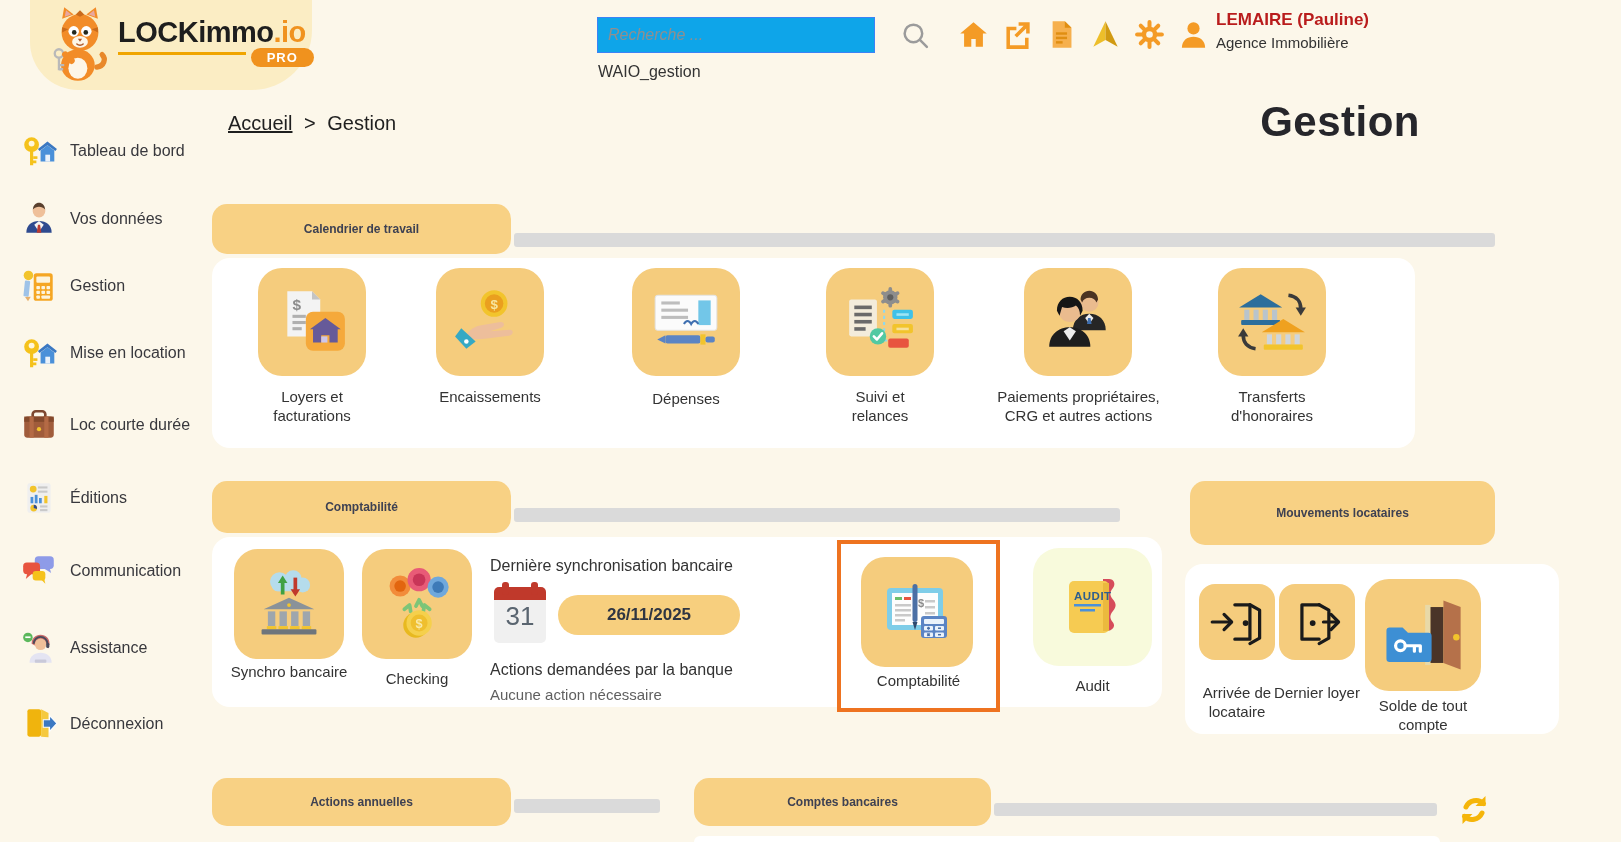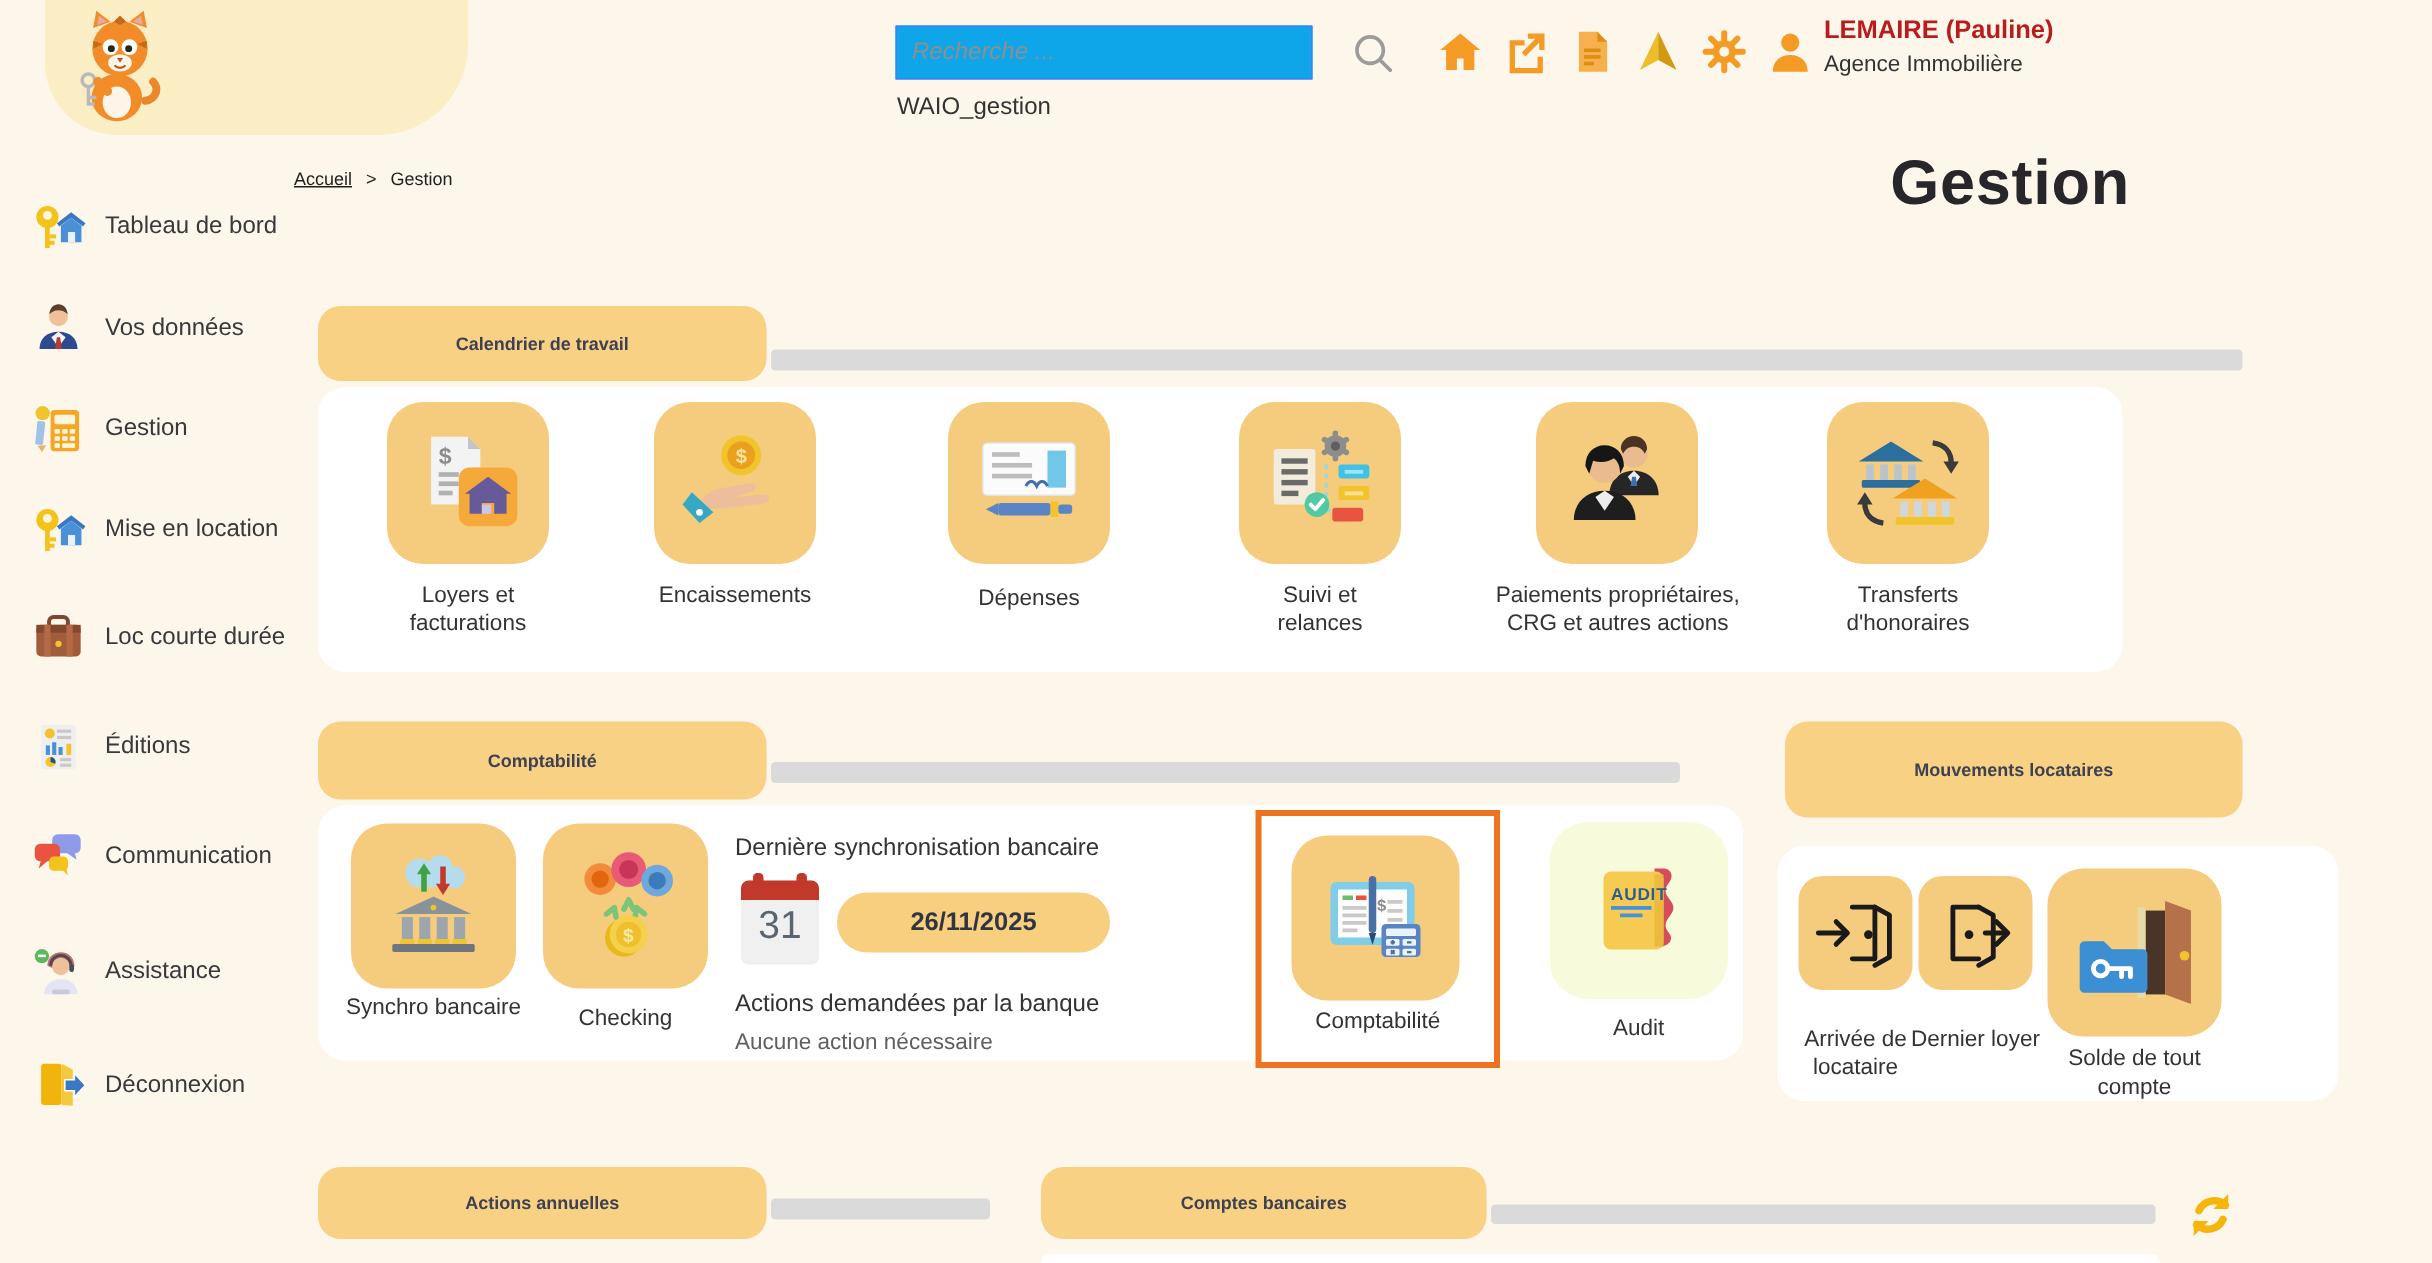--- a/index.html
+++ b/index.html
@@ -23,21 +23,21 @@
   .brand-underline{height:2.5px;background:#F0A500;width:128px;margin-top:3px;}
   .pro-badge{position:absolute;right:-8px;top:32px;background:#F0921E;color:#fff;font-size:13px;
              font-weight:bold;padding:2px 16px;border-radius:11px;letter-spacing:1px;}
   .search{position:absolute;left:597px;top:17px;width:278px;height:36px;border:1px solid #3b82f6;
           background:#0ea5e9;font-size:16px;padding:0 10px;color:#333;box-sizing:border-box;}
   .search::placeholder{color:#8F8F8F;font-style:italic;}
   .hicons{position:absolute;left:958px;top:19px;display:flex;gap:13px;align-items:center;}
   .hicons .hbtn{width:31px;height:31px;cursor:pointer;}
   .user-name{font-size:17px;font-weight:bold;color:#b91c1c;}
   .user-org{font-size:15px;color:#333;margin-top:4px;}
-  .crumb{position:absolute;left:196px;top:112px;font-size:12px;color:#1F1F1F;}
+  .crumb{position:absolute;left:228px;top:112px;font-size:20px;color:#1F1F1F;}
   .crumb a{color:#1F1F1F;text-decoration:underline;cursor:pointer;}
   .page-title{position:absolute;right:201px;top:98px;font-size:42px;font-weight:bold;
               color:#26262B;letter-spacing:0.5px;}
   .hl-box{position:absolute;border:4px solid #EE7320;background:#fff;}
   .date-pill{position:absolute;background:#F7CF7E;border-radius:20px;display:flex;align-items:center;
              justify-content:center;font-size:17px;font-weight:bold;color:#2F3542;cursor:pointer;}
   .cal{position:absolute;width:52px;height:56px;background:#F0F0F0;border-radius:5px;}
   .cal-top{height:13px;background:#C0392B;border-radius:5px 5px 0 0;}
   .cal-tab{position:absolute;top:-5px;width:7px;height:13px;background:#C0392B;border-radius:3px;}
   .cal-day{font-size:26px;color:#5A6570;text-align:center;margin-top:1px;}
@@ -70,20 +70,25 @@
         <circle cx="35.5" cy="27" r="2.2" fill="#23281E"></circle>
       <ellipse cx="30" cy="36" rx="7.5" ry="5.5" fill="#FDF6E8"></ellipse>
       <path d="M28 33h4l-2 2.8z" fill="#B05A2A"></path>
       <path d="M27 38c1.5 1.5 4.5 1.5 6 0" stroke="#B05A2A" stroke-width="1.4" fill="none" stroke-linecap="round"></path>
       <g stroke="#B9B9B9" stroke-width="2.2" fill="none">
           <circle cx="10" cy="47" r="4"></circle>
           <path d="M10 51v12M10 58h5M10 62h4"></path>
         </g>
       <path d="M16 48l6 6" stroke="#F28C28" stroke-width="6" stroke-linecap="round"></path>
     </svg>
+    <div class="brand">
+      <span>LOCKimmo</span><span class="io">.io</span>
+      <div class="brand-underline"></div>
+      <span class="pro-badge">PRO</span>
+    </div>
   </div>
 
   <input class="search" placeholder="Recherche ..." style="">
   <div class="abs" style="left:900px;top:20px;width:31px;height:31px;cursor:pointer">
     <svg viewBox="0 0 30 30" width="31" height="31">
       <circle cx="13" cy="13" r="8.5" fill="none" stroke="#9B9B9B" stroke-width="2.4"></circle>
       <line x1="19.5" y1="19.5" x2="26" y2="26" stroke="#9B9B9B" stroke-width="2.4" stroke-linecap="round"></line>
     </svg>
   </div>
   <div class="abs txt16" style="left:598px;top:63px">WAIO_gestion</div>

